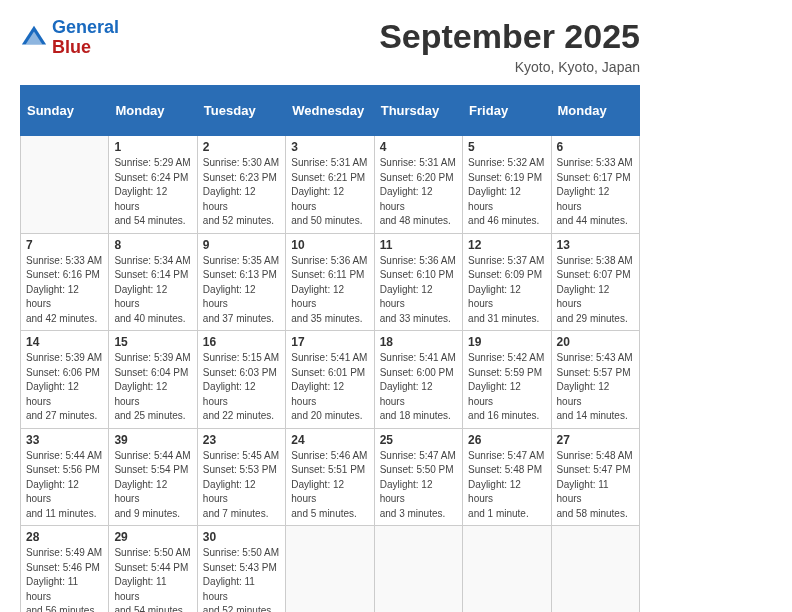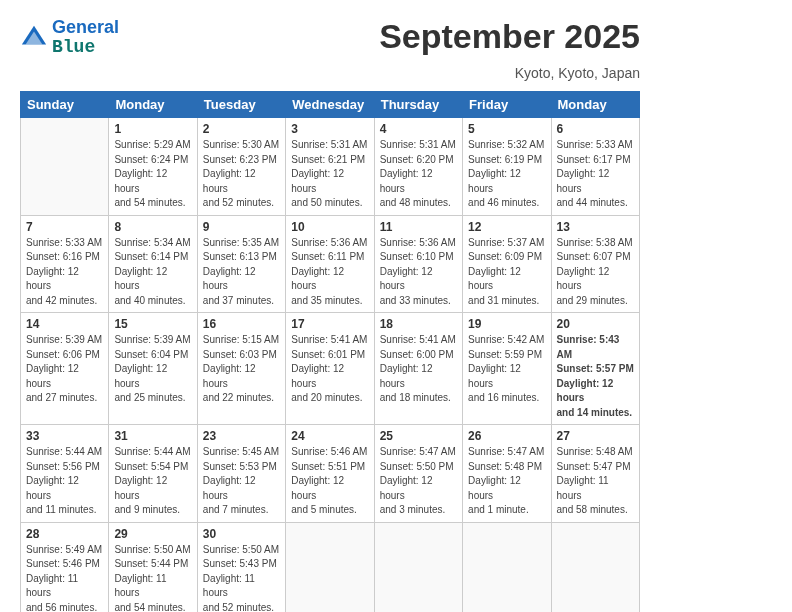--- a/index.html
+++ b/index.html
@@ -46,34 +46,34 @@
     }
     .month-title {
       font-size: 34px;
       font-weight: bold;
       color: #333;
       line-height: 1.1;
     }
     .location {
       font-size: 14px;
       color: #555;
-      margin-top: 10px;
+      margin-top: 4px;
     }
     .calendar {
       flex: 1;
       border: 1px solid #ccc;
       border-collapse: collapse;
       width: 100%;
       table-layout: fixed;
     }
     .calendar th {
       background-color: #2a6db5;
       color: #fff;
       text-align: left;
-      padding: 5px 6px;
+      padding: 17px 6px;
       font-size: 13px;
       font-weight: bold;
       border: 1px solid #2a6db5;
     }
     .calendar td {
       border: 1px solid #ccc;
       vertical-align: top;
       padding: 4px 5px;
       font-size: 9.5px;
       color: #333;
@@ -104,21 +104,21 @@
 
 <div class="page">
   <div class="header">
     <div class="logo">
       <svg class="logo-icon" viewBox="0 0 30 30">
         <polygon points="15,2 28,22 2,22" fill="#1a6abf"></polygon>
         <polygon points="15,8 24,22 6,22" fill="#fff" opacity="0.5"></polygon>
       </svg>
       <div class="logo-text">
         <div><span>General</span></div>
-        <div style="color:#0f766e;font-family:Liberation Mono, monospace;">Blue</div>
+        <div style="color:#b91c1c;">Blue</div>
       </div>
     </div>
     <div class="title-block">
       <div class="month-title">September 2025</div>
       <div class="location">Kyoto, Kyoto, Japan</div>
     </div>
   </div>
 
   <table class="calendar">
     <thead>
@@ -267,36 +267,36 @@
           </td>
           <td>
             <span class="day-num">19</span>
             <div class="day-info" style="white-space: pre-line;">Sunrise: 5:42 AM
 Sunset: 5:59 PM
 Daylight: 12 hours
 and 16 minutes.</div>
           </td>
           <td>
             <span class="day-num">20</span>
-            <div class="day-info" style="white-space: pre-line; font-weight: bold;">Sunrise: 5:43 AM
+            <div class="day-info" style="white-space: pre-line;">Sunrise: 5:43 AM
 Sunset: 5:57 PM
 Daylight: 12 hours
 and 14 minutes.</div>
           </td>
         </tr>
         <tr>
           <td>
             <span class="day-num">33</span>
             <div class="day-info" style="white-space: pre-line;">Sunrise: 5:44 AM
 Sunset: 5:56 PM
 Daylight: 12 hours
 and 11 minutes.</div>
           </td>
           <td>
-            <span class="day-num">31</span>
+            <span class="day-num">39</span>
             <div class="day-info" style="white-space: pre-line;">Sunrise: 5:44 AM
 Sunset: 5:54 PM
 Daylight: 12 hours
 and 9 minutes.</div>
           </td>
           <td>
             <span class="day-num">23</span>
             <div class="day-info" style="white-space: pre-line;">Sunrise: 5:45 AM
 Sunset: 5:53 PM
 Daylight: 12 hours

